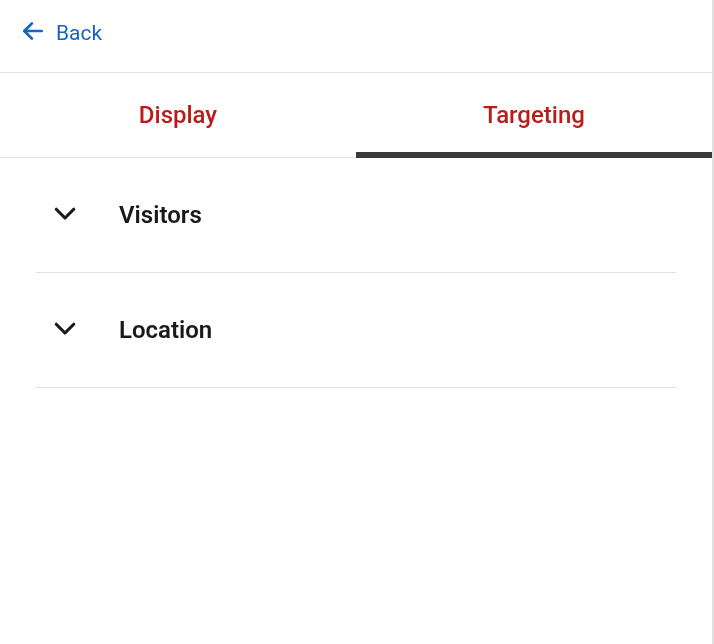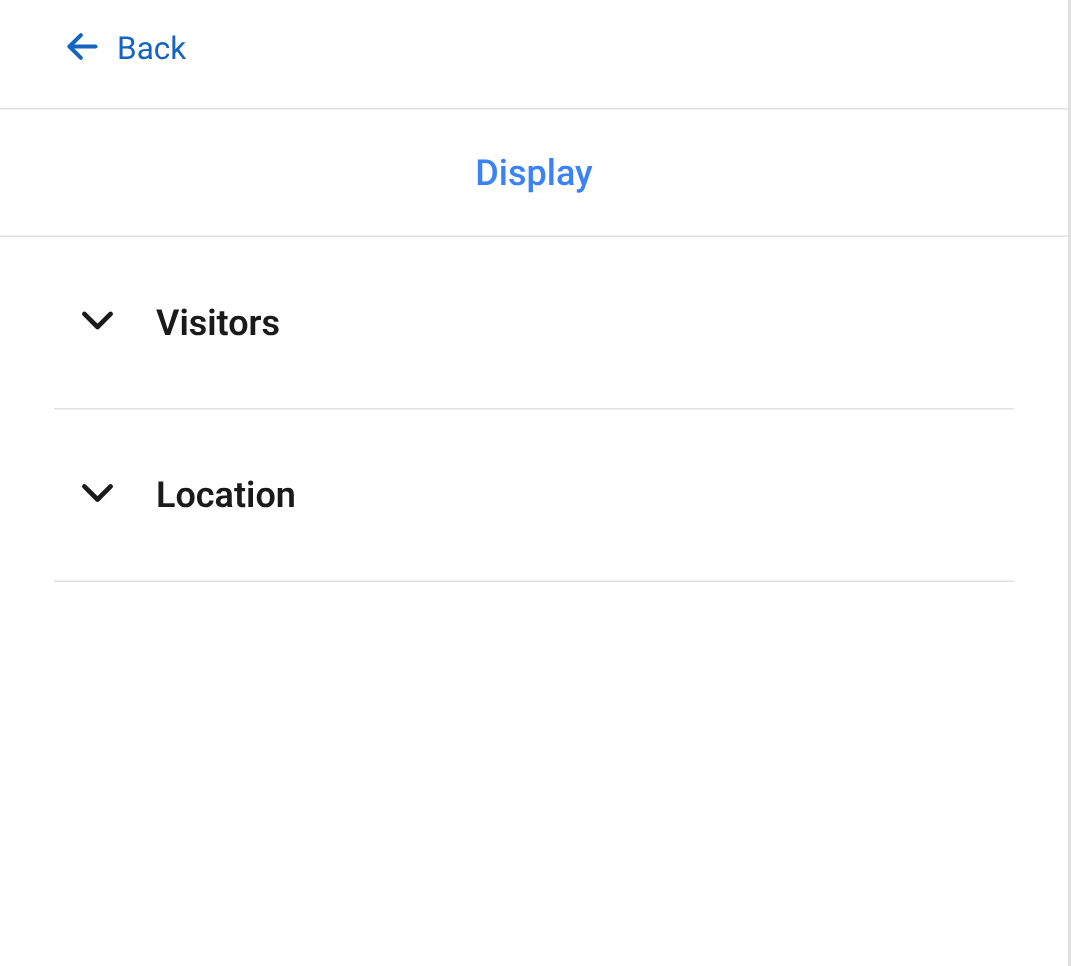--- a/index.html
+++ b/index.html
@@ -14,21 +14,21 @@
       height: 644px;
       position: relative;
     }
     .container {
       border-right: 2px solid #e0e0e0;
       height: 100%;
     }
     .header {
       display: flex;
       align-items: flex-start;
-      padding: 18px 24px 24px 42px;
+      padding: 18px 24px 24px 20px;
       border-bottom: 1px solid #e0e0e0;
     }
     .back-link {
       display: flex;
       align-items: center;
       gap: 10px;
       color: #1565c0;
       cursor: pointer;
     }
     .back-text {
@@ -39,40 +39,40 @@
     .tabs {
       display: flex;
       border-bottom: 1px solid #e0e0e0;
     }
     .tab {
       flex: 1;
       text-align: center;
       padding: 28px 0;
       font-size: 24px;
       font-weight: 500;
-      color: #3b82f6;
+      color: #b91c1c;
       cursor: pointer;
       position: relative;
     }
     .tab.active::after {
       content: "";
       position: absolute;
       bottom: -1px;
       left: 0;
       right: 0;
       height: 6px;
       background: #3a3a3a;
     }
     .sections {
       padding: 0 36px;
     }
     .section {
       display: flex;
       align-items: center;
-      gap: 24px;
+      gap: 39px;
       padding: 40px 0 40px 14px;
       border-bottom: 1px solid #e0e0e0;
       cursor: pointer;
     }
     .section-title {
       font-size: 24px;
       font-weight: 600;
       color: #1a1a1a;
     }
     .chevron-icon {
@@ -95,20 +95,23 @@
         </svg>
       </span>
       <span class="back-text">Back</span>
     </div>
   </div>
 
   <div class="tabs">
     <div class="tab">
       <span>Display</span>
     </div>
+    <div class="tab active">
+      <span>Targeting</span>
+    </div>
   </div>
 
   <div class="sections">
     <div class="section">
       <span class="chevron-icon">
         <svg width="30" height="30" viewBox="0 0 24 24" fill="none" stroke="#1a1a1a" stroke-width="2.5" stroke-linecap="round" stroke-linejoin="round">
           <polyline points="5 9 12 16 19 9"></polyline>
         </svg>
       </span>
       <span class="section-title">Visitors</span>

